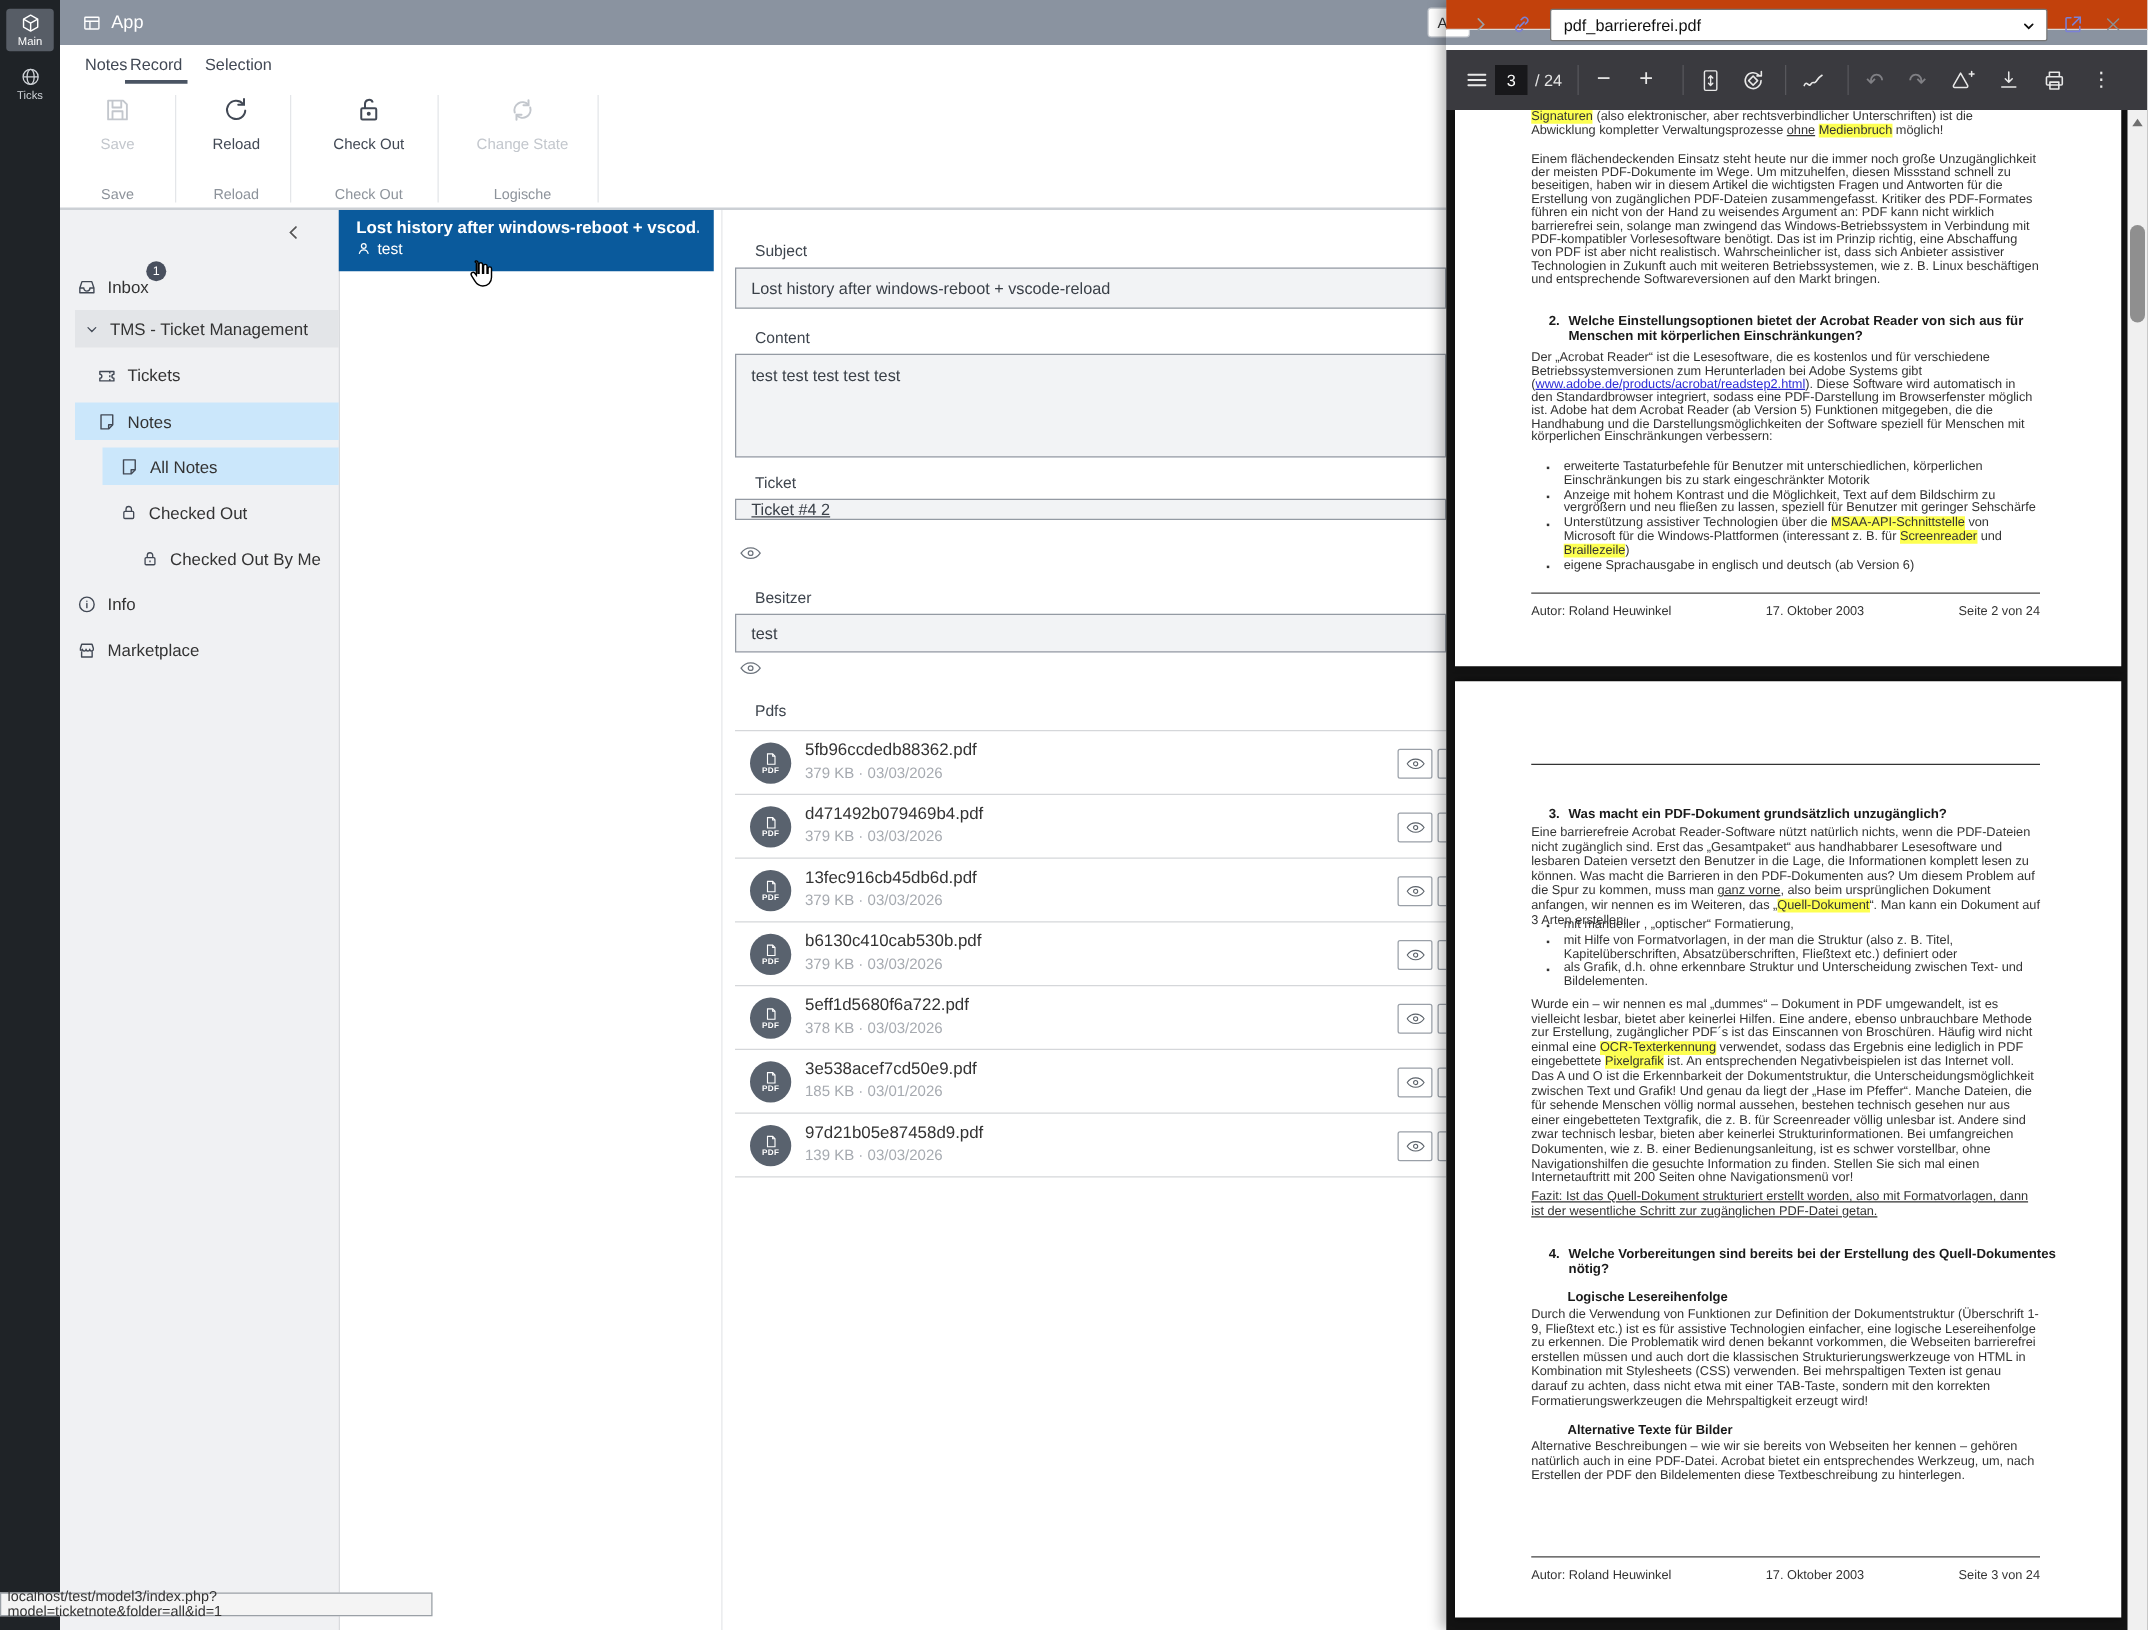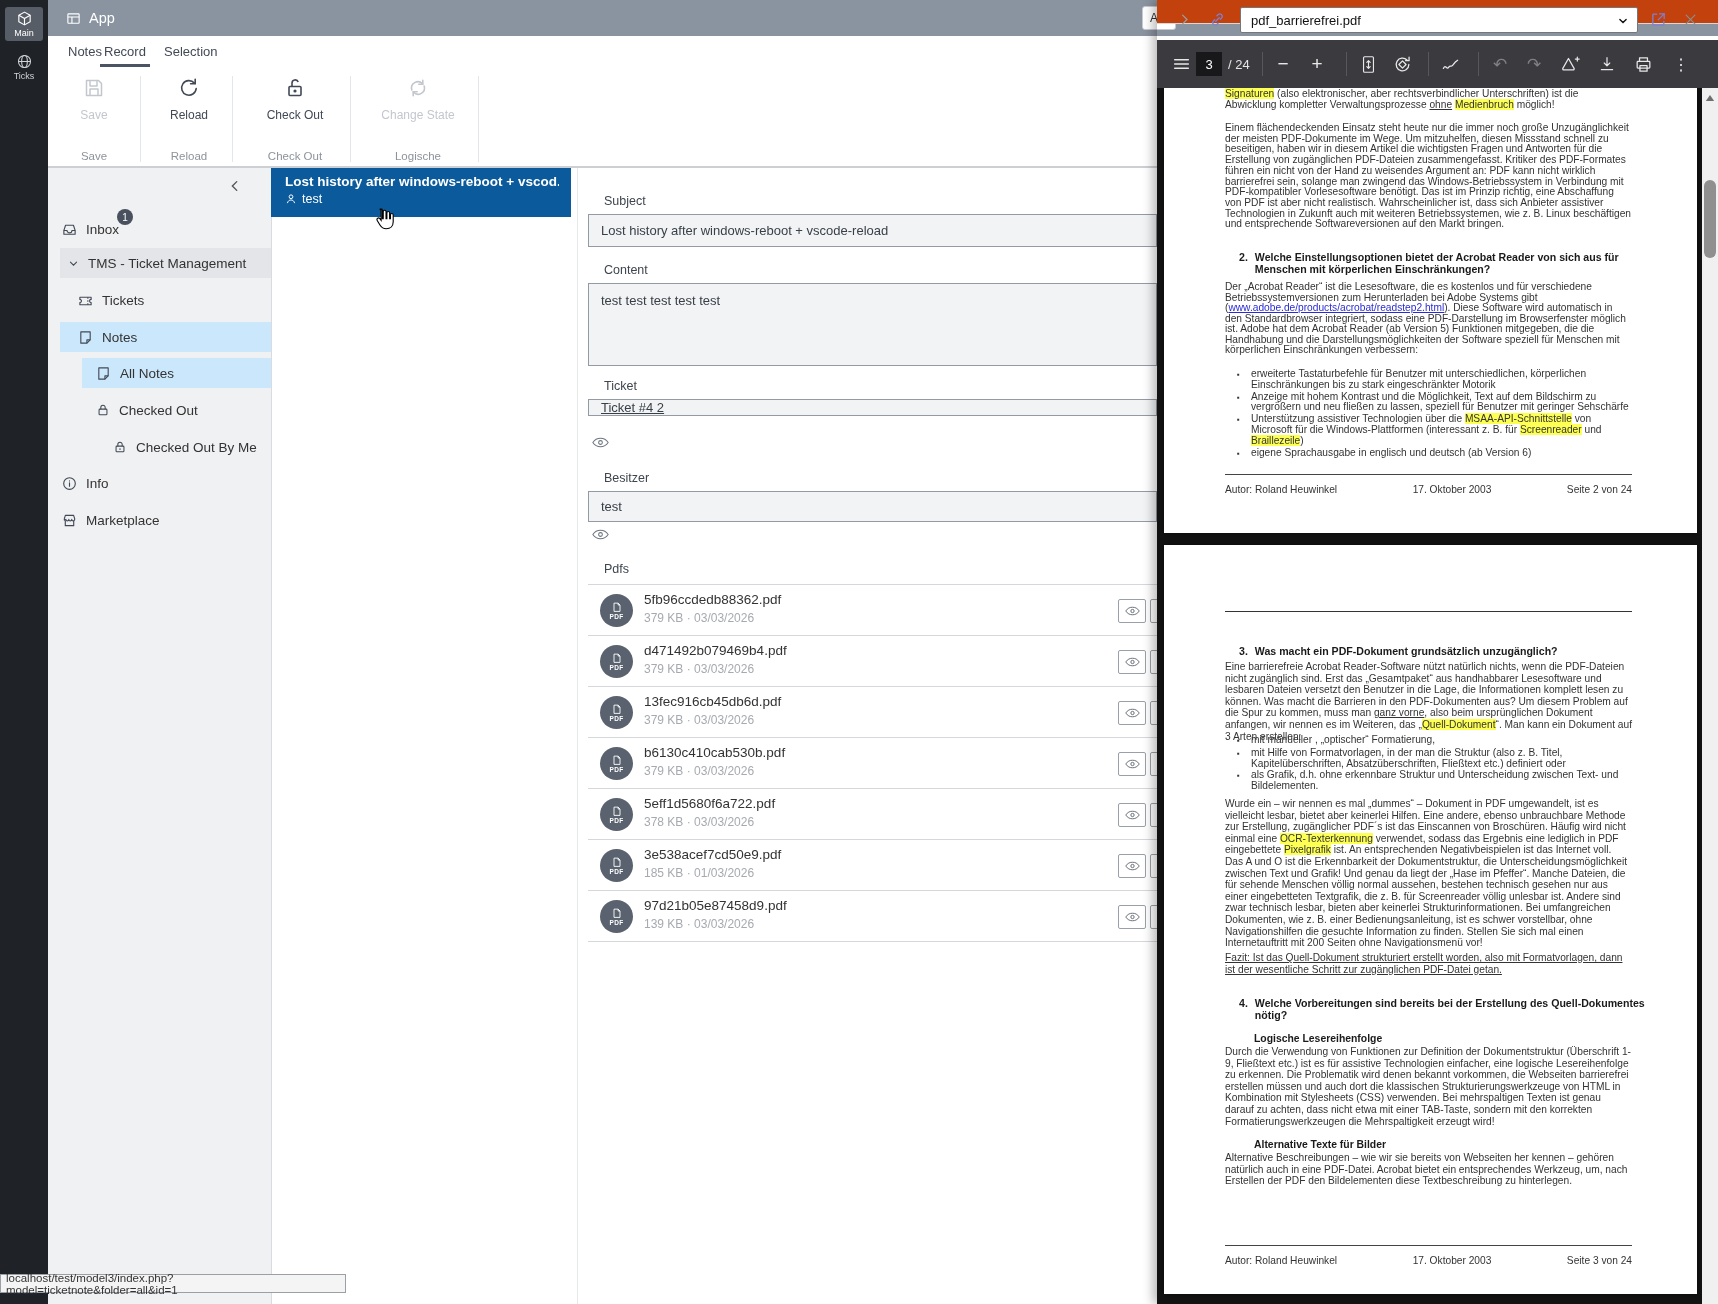--- a/index.html
+++ b/index.html
@@ -429,21 +429,21 @@
   </div>
   <div class="att-row">
     <span class="att-circle">
         <svg width="12" height="12" viewBox="0 0 16 16" fill="none" stroke="#fff" stroke-width="1.2">
           <path d="M4 1.5h5.5L12 4v8.5H4z"></path>
           <path d="M9.5 1.5V4H12"></path>
         </svg>
         <span>PDF</span>
       </span>
     <span class="att-name">3e538acef7cd50e9.pdf</span>
-    <span class="att-meta">185 KB · 01/03/2026</span>
+    <span class="att-meta">185 KB · 03/01/2026</span>
     <span class="att-eye">
         <svg width="15" height="10" viewBox="0 0 20 12" fill="none" stroke="currentColor" stroke-width="1.2">
           <path d="M1 6C3.5 2.2 6.5 1 10 1s6.5 1.2 9 5c-2.5 3.8-5.5 5-9 5S3.5 9.8 1 6z"></path>
           <circle cx="10" cy="6" r="2.2"></circle>
         </svg>
       </span>
     <span class="att-eye2"></span>
   </div>
   <div class="att-row">
     <span class="att-circle">

